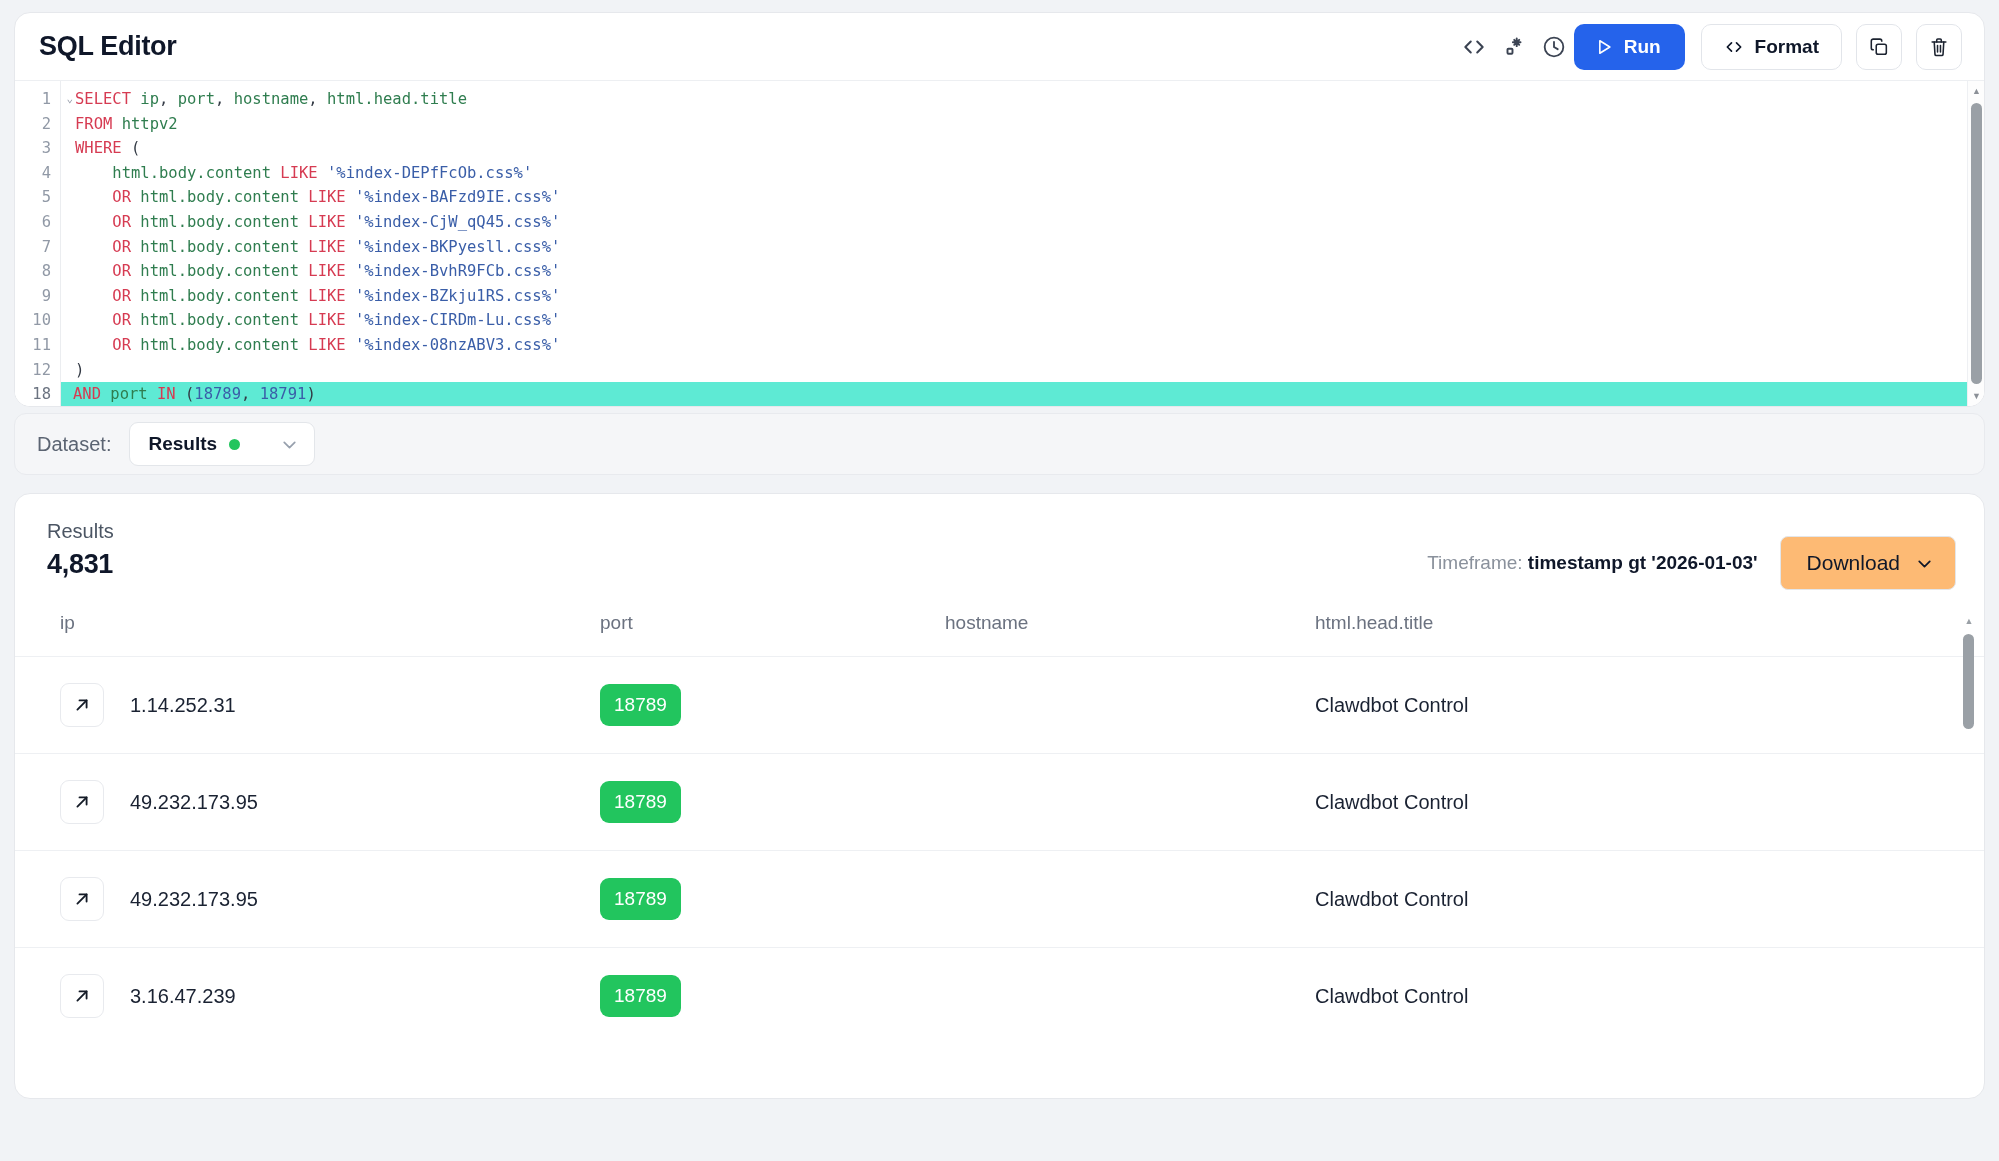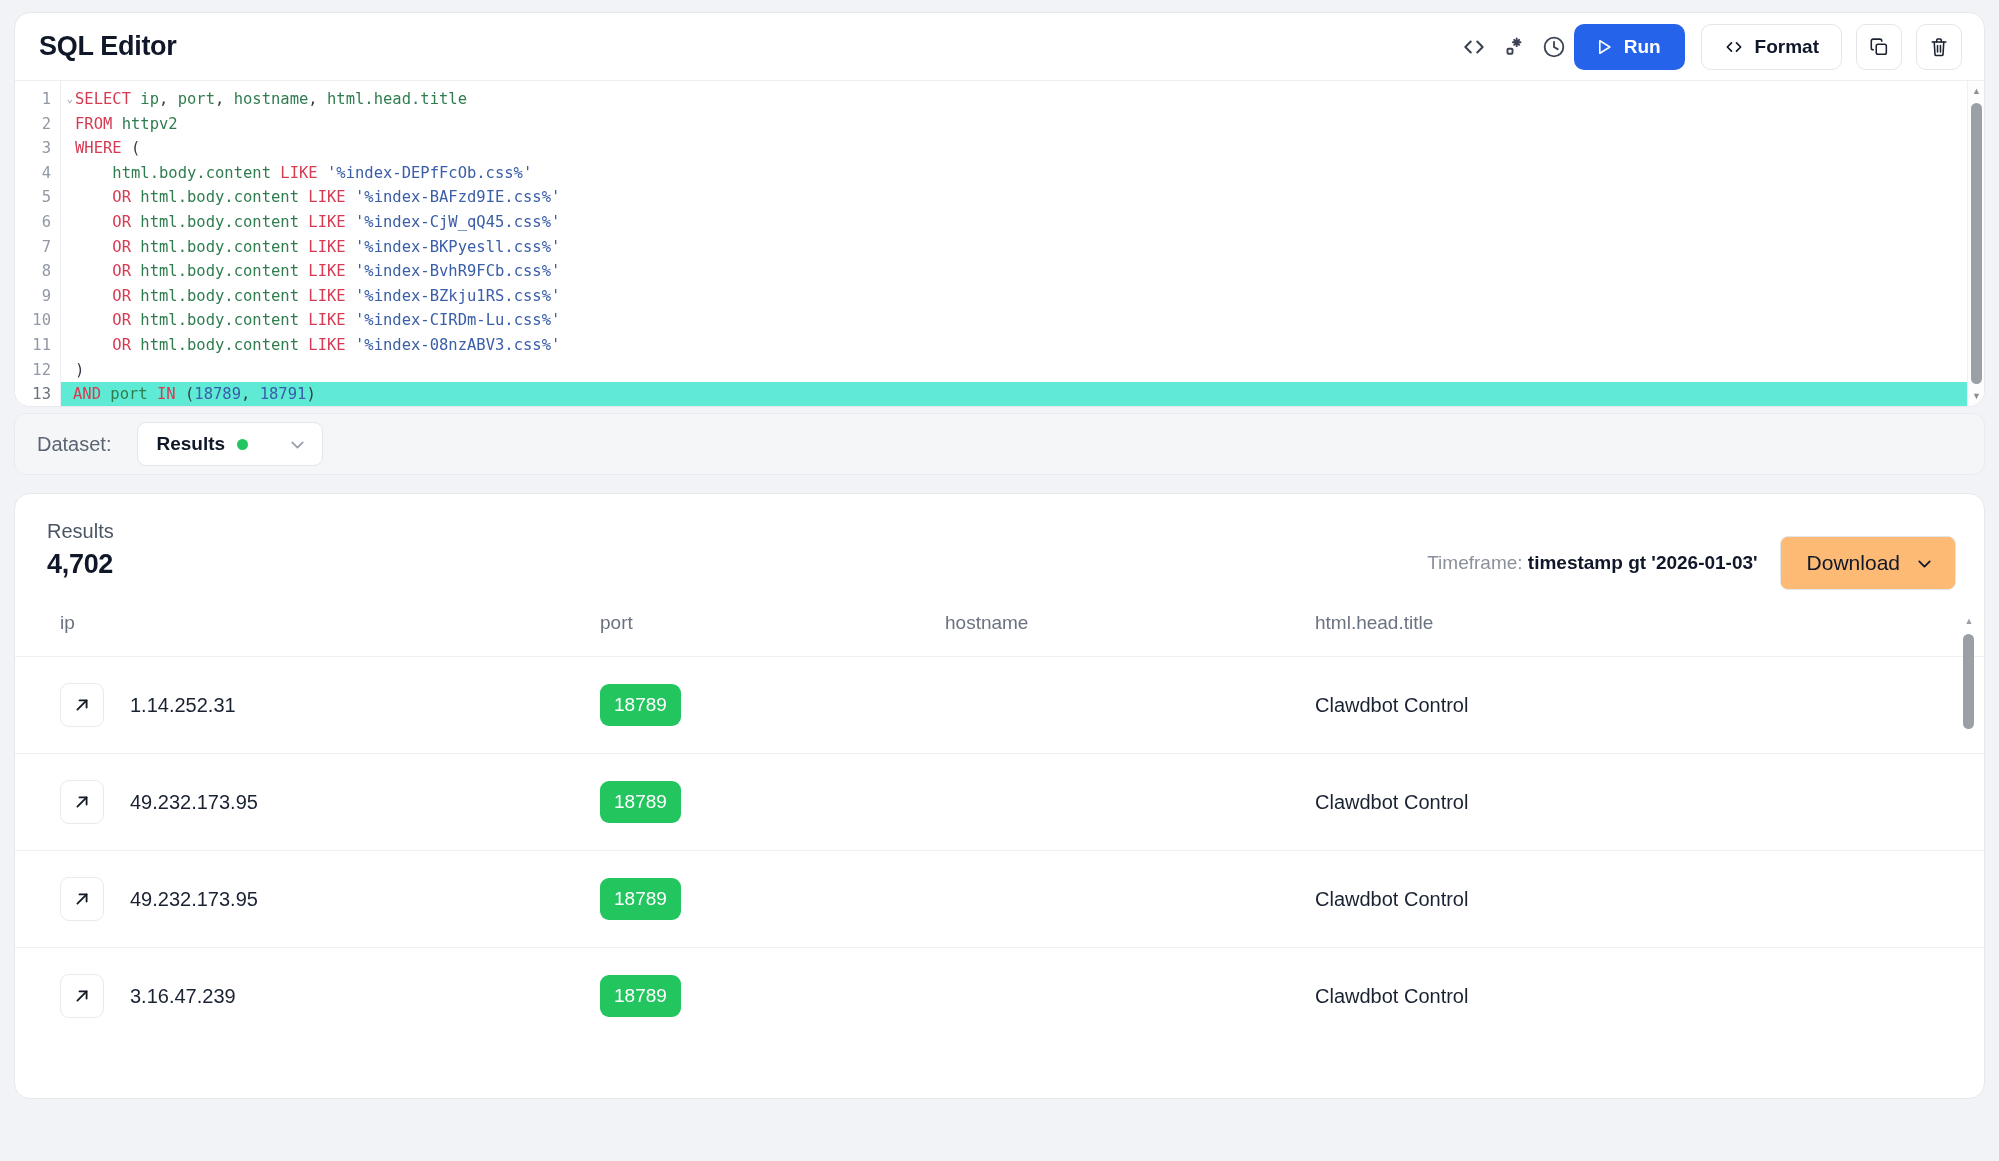--- a/index.html
+++ b/index.html
@@ -106,21 +106,21 @@
   .checkbox {
     width: 25px; height: 25px; border: 1.6px solid #b6bcc6; border-radius: 6px; background: #fff;
     cursor: pointer;
   }
   .wrap-label { font-size: 19px; color: #6b7280; }
 
   
   .dataset-bar {
     margin-top: 6px; height: 62px; background: #f5f6f8;
     border: 1px solid #e8eaee; border-radius: 12px;
-    display: flex; align-items: center; padding: 0 22px; gap: 26px;
+    display: flex; align-items: center; padding: 0 22px; gap: 18px;
   }
   .dataset-label { font-size: 20px; color: #5b6472; }
   .dataset-select {
     display: flex; align-items: center; gap: 12px;
     height: 44px; min-width: 186px; padding: 0 14px 0 18px;
     background: #fff; border: 1px solid #e3e6ea; border-radius: 9px; cursor: pointer;
   }
   .dataset-value { font-size: 19px; font-weight: 600; color: #0f1729; }
   .dot { width: 11px; height: 11px; border-radius: 50%; background: #22c55e; }
   .ds-spacer { flex: 1; }
@@ -262,21 +262,21 @@
             <div class="ln">3</div>
             <div class="ln">4</div>
             <div class="ln">5</div>
             <div class="ln">6</div>
             <div class="ln">7</div>
             <div class="ln">8</div>
             <div class="ln">9</div>
             <div class="ln">10</div>
             <div class="ln">11</div>
             <div class="ln">12</div>
-            <div class="ln active">13</div>
+            <div class="ln active">18</div>
           </div>
         <div class="code" id="code"><div class="line"><span class="kw">SELECT</span><span class="pun"> </span><span class="id">ip</span><span class="pun">, </span><span class="id">port</span><span class="pun">, </span><span class="id">hostname</span><span class="pun">, </span><span class="id">html.head.title</span></div><div class="line"><span class="kw">FROM</span><span class="pun"> </span><span class="id">httpv2</span></div><div class="line"><span class="kw">WHERE</span><span class="pun"> (</span></div><div class="line"><span class="pun">    </span><span class="id">html.body.content</span><span class="pun"> </span><span class="kw">LIKE</span><span class="pun"> </span><span class="str">'%index-DEPfFcOb.css%'</span></div><div class="line"><span class="pun">    </span><span class="kw">OR</span><span class="pun"> </span><span class="id">html.body.content</span><span class="pun"> </span><span class="kw">LIKE</span><span class="pun"> </span><span class="str">'%index-BAFzd9IE.css%'</span></div><div class="line"><span class="pun">    </span><span class="kw">OR</span><span class="pun"> </span><span class="id">html.body.content</span><span class="pun"> </span><span class="kw">LIKE</span><span class="pun"> </span><span class="str">'%index-CjW_qQ45.css%'</span></div><div class="line"><span class="pun">    </span><span class="kw">OR</span><span class="pun"> </span><span class="id">html.body.content</span><span class="pun"> </span><span class="kw">LIKE</span><span class="pun"> </span><span class="str">'%index-BKPyesll.css%'</span></div><div class="line"><span class="pun">    </span><span class="kw">OR</span><span class="pun"> </span><span class="id">html.body.content</span><span class="pun"> </span><span class="kw">LIKE</span><span class="pun"> </span><span class="str">'%index-BvhR9FCb.css%'</span></div><div class="line"><span class="pun">    </span><span class="kw">OR</span><span class="pun"> </span><span class="id">html.body.content</span><span class="pun"> </span><span class="kw">LIKE</span><span class="pun"> </span><span class="str">'%index-BZkju1RS.css%'</span></div><div class="line"><span class="pun">    </span><span class="kw">OR</span><span class="pun"> </span><span class="id">html.body.content</span><span class="pun"> </span><span class="kw">LIKE</span><span class="pun"> </span><span class="str">'%index-CIRDm-Lu.css%'</span></div><div class="line"><span class="pun">    </span><span class="kw">OR</span><span class="pun"> </span><span class="id">html.body.content</span><span class="pun"> </span><span class="kw">LIKE</span><span class="pun"> </span><span class="str">'%index-08nzABV3.css%'</span></div><div class="line"><span class="pun">)</span></div><div class="line active"><span class="kw">AND</span><span class="pun"> </span><span class="id">port</span><span class="pun"> </span><span class="kw">IN</span><span class="pun"> (</span><span class="num">18789</span><span class="pun">, </span><span class="num">18791</span><span class="pun">)</span></div></div>
       </div>
       <div class="ed-sb">
         <div class="arrow up">▲</div>
         <div class="thumb"></div>
         <div class="arrow down">▼</div>
       </div>
     </div>
   </div>
@@ -291,21 +291,21 @@
       <svg class="chev" width="21" height="21" viewBox="0 0 24 24" fill="none" stroke="currentColor" stroke-width="2" stroke-linecap="round" stroke-linejoin="round">
         <polyline points="6,9.5 12,15.5 18,9.5"></polyline>
       </svg>
     </div>
   </div>
 
   <div class="results-card">
     <div class="results-head">
       <div>
         <div class="results-title">Results</div>
-        <div class="results-count">4,702</div>
+        <div class="results-count">4,831</div>
       </div>
       <div class="rh-spacer"></div>
       <div class="rh-right">
         <div class="timeframe">
           <span>Timeframe:</span>
           <b>timestamp gt '2026-01-03'</b>
         </div>
         <button class="download-btn">
           <span>Download</span>
           <svg width="21" height="21" viewBox="0 0 24 24" fill="none" stroke="currentColor" stroke-width="2" stroke-linecap="round" stroke-linejoin="round">

